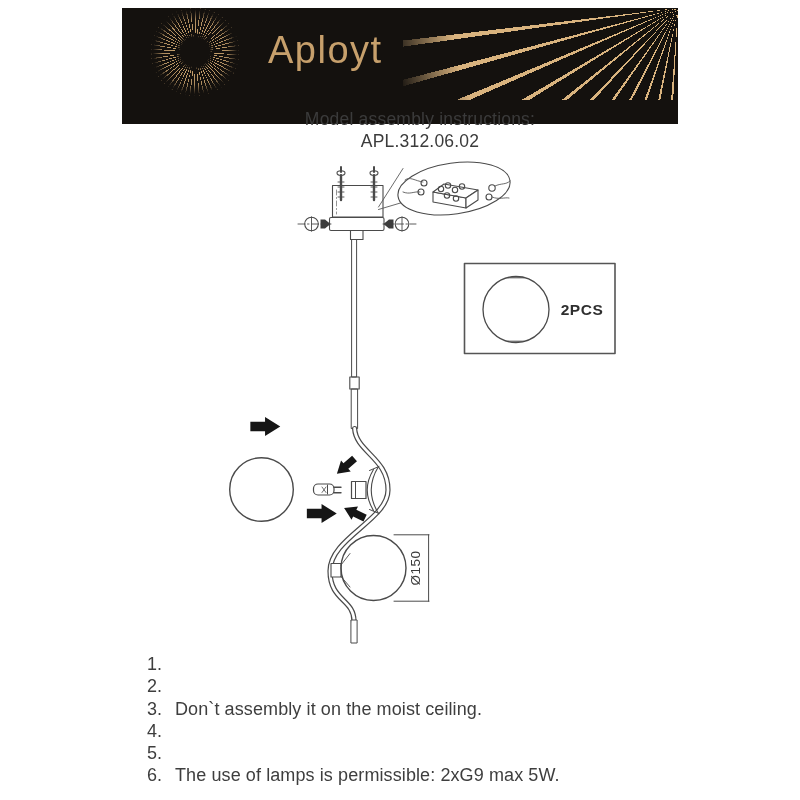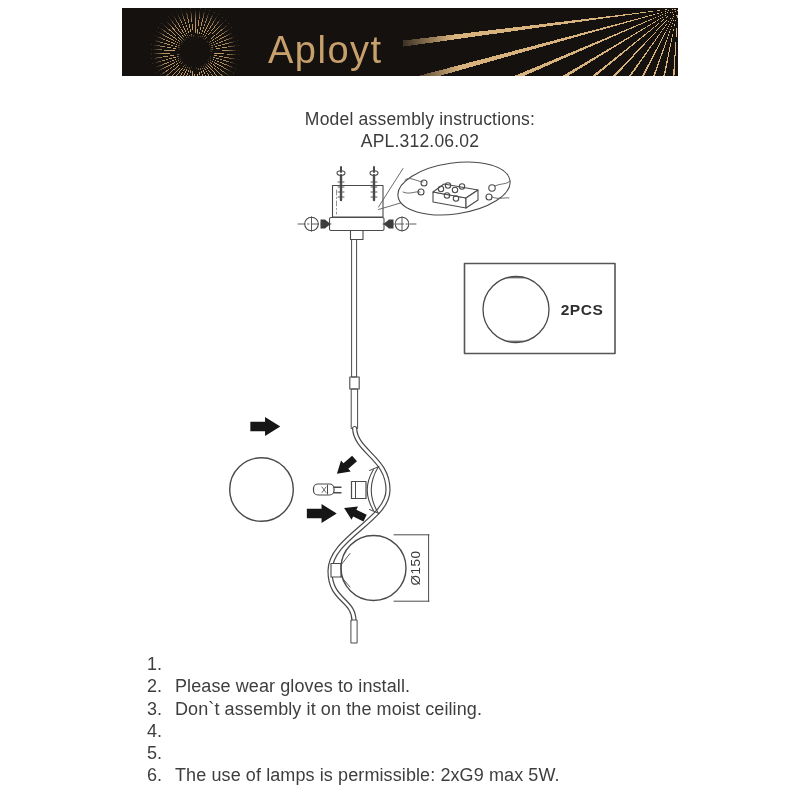--- a/index.html
+++ b/index.html
@@ -1,20 +1,20 @@
 <!DOCTYPE html>
 <html><head>
 <meta charset="utf-8">
 <style>
   html,body{margin:0;padding:0;background:#ffffff;}
   .page{position:relative;width:800px;height:800px;background:#ffffff;overflow:hidden;
         font-family:"Liberation Sans","DejaVu Sans",sans-serif;color:#3d3d3d;}
 
   
-  .banner{position:absolute;left:122px;top:8px;width:556px;height:68px;
+  .banner{position:absolute;left:122px;top:8px;width:556px;height:116px;
           background:#14110e;overflow:hidden;}
   .rays{position:absolute;right:0;top:0;width:275px;height:92px;
         background:repeating-conic-gradient(from 183deg at 100% 0%,
                    #d9b37e 0deg 1.25deg, rgba(217,179,126,0) 1.25deg 7.9deg);
         -webkit-mask-image:radial-gradient(circle at 100% 0,#000 0 78%,transparent 100%);
         mask-image:radial-gradient(circle at 100% 0,#000 0 78%,transparent 100%);}
   .starburst{position:absolute;left:29px;top:0;width:88px;height:88px;border-radius:50%;
         background:repeating-conic-gradient(rgba(206,166,112,.95) 0deg 1.5deg,
                    rgba(20,17,14,0) 1.5deg 6.2deg);}
   .starburst:after{content:"";position:absolute;inset:0;border-radius:50%;
@@ -186,21 +186,20 @@
       </g>
     </g>
   </svg>
 
   <div class="instructions">
     <div class="instr-row">
       <span class="num">1.</span>
     </div>
     <div class="instr-row">
       <span class="num">2.</span>
-      <span class="txt">Please wear gloves to install.</span>
     </div>
     <div class="instr-row">
       <span class="num">3.</span>
       <span class="txt">Don`t assembly it on the moist ceiling.</span>
     </div>
     <div class="instr-row">
       <span class="num">4.</span>
     </div>
     <div class="instr-row">
       <span class="num">5.</span>

